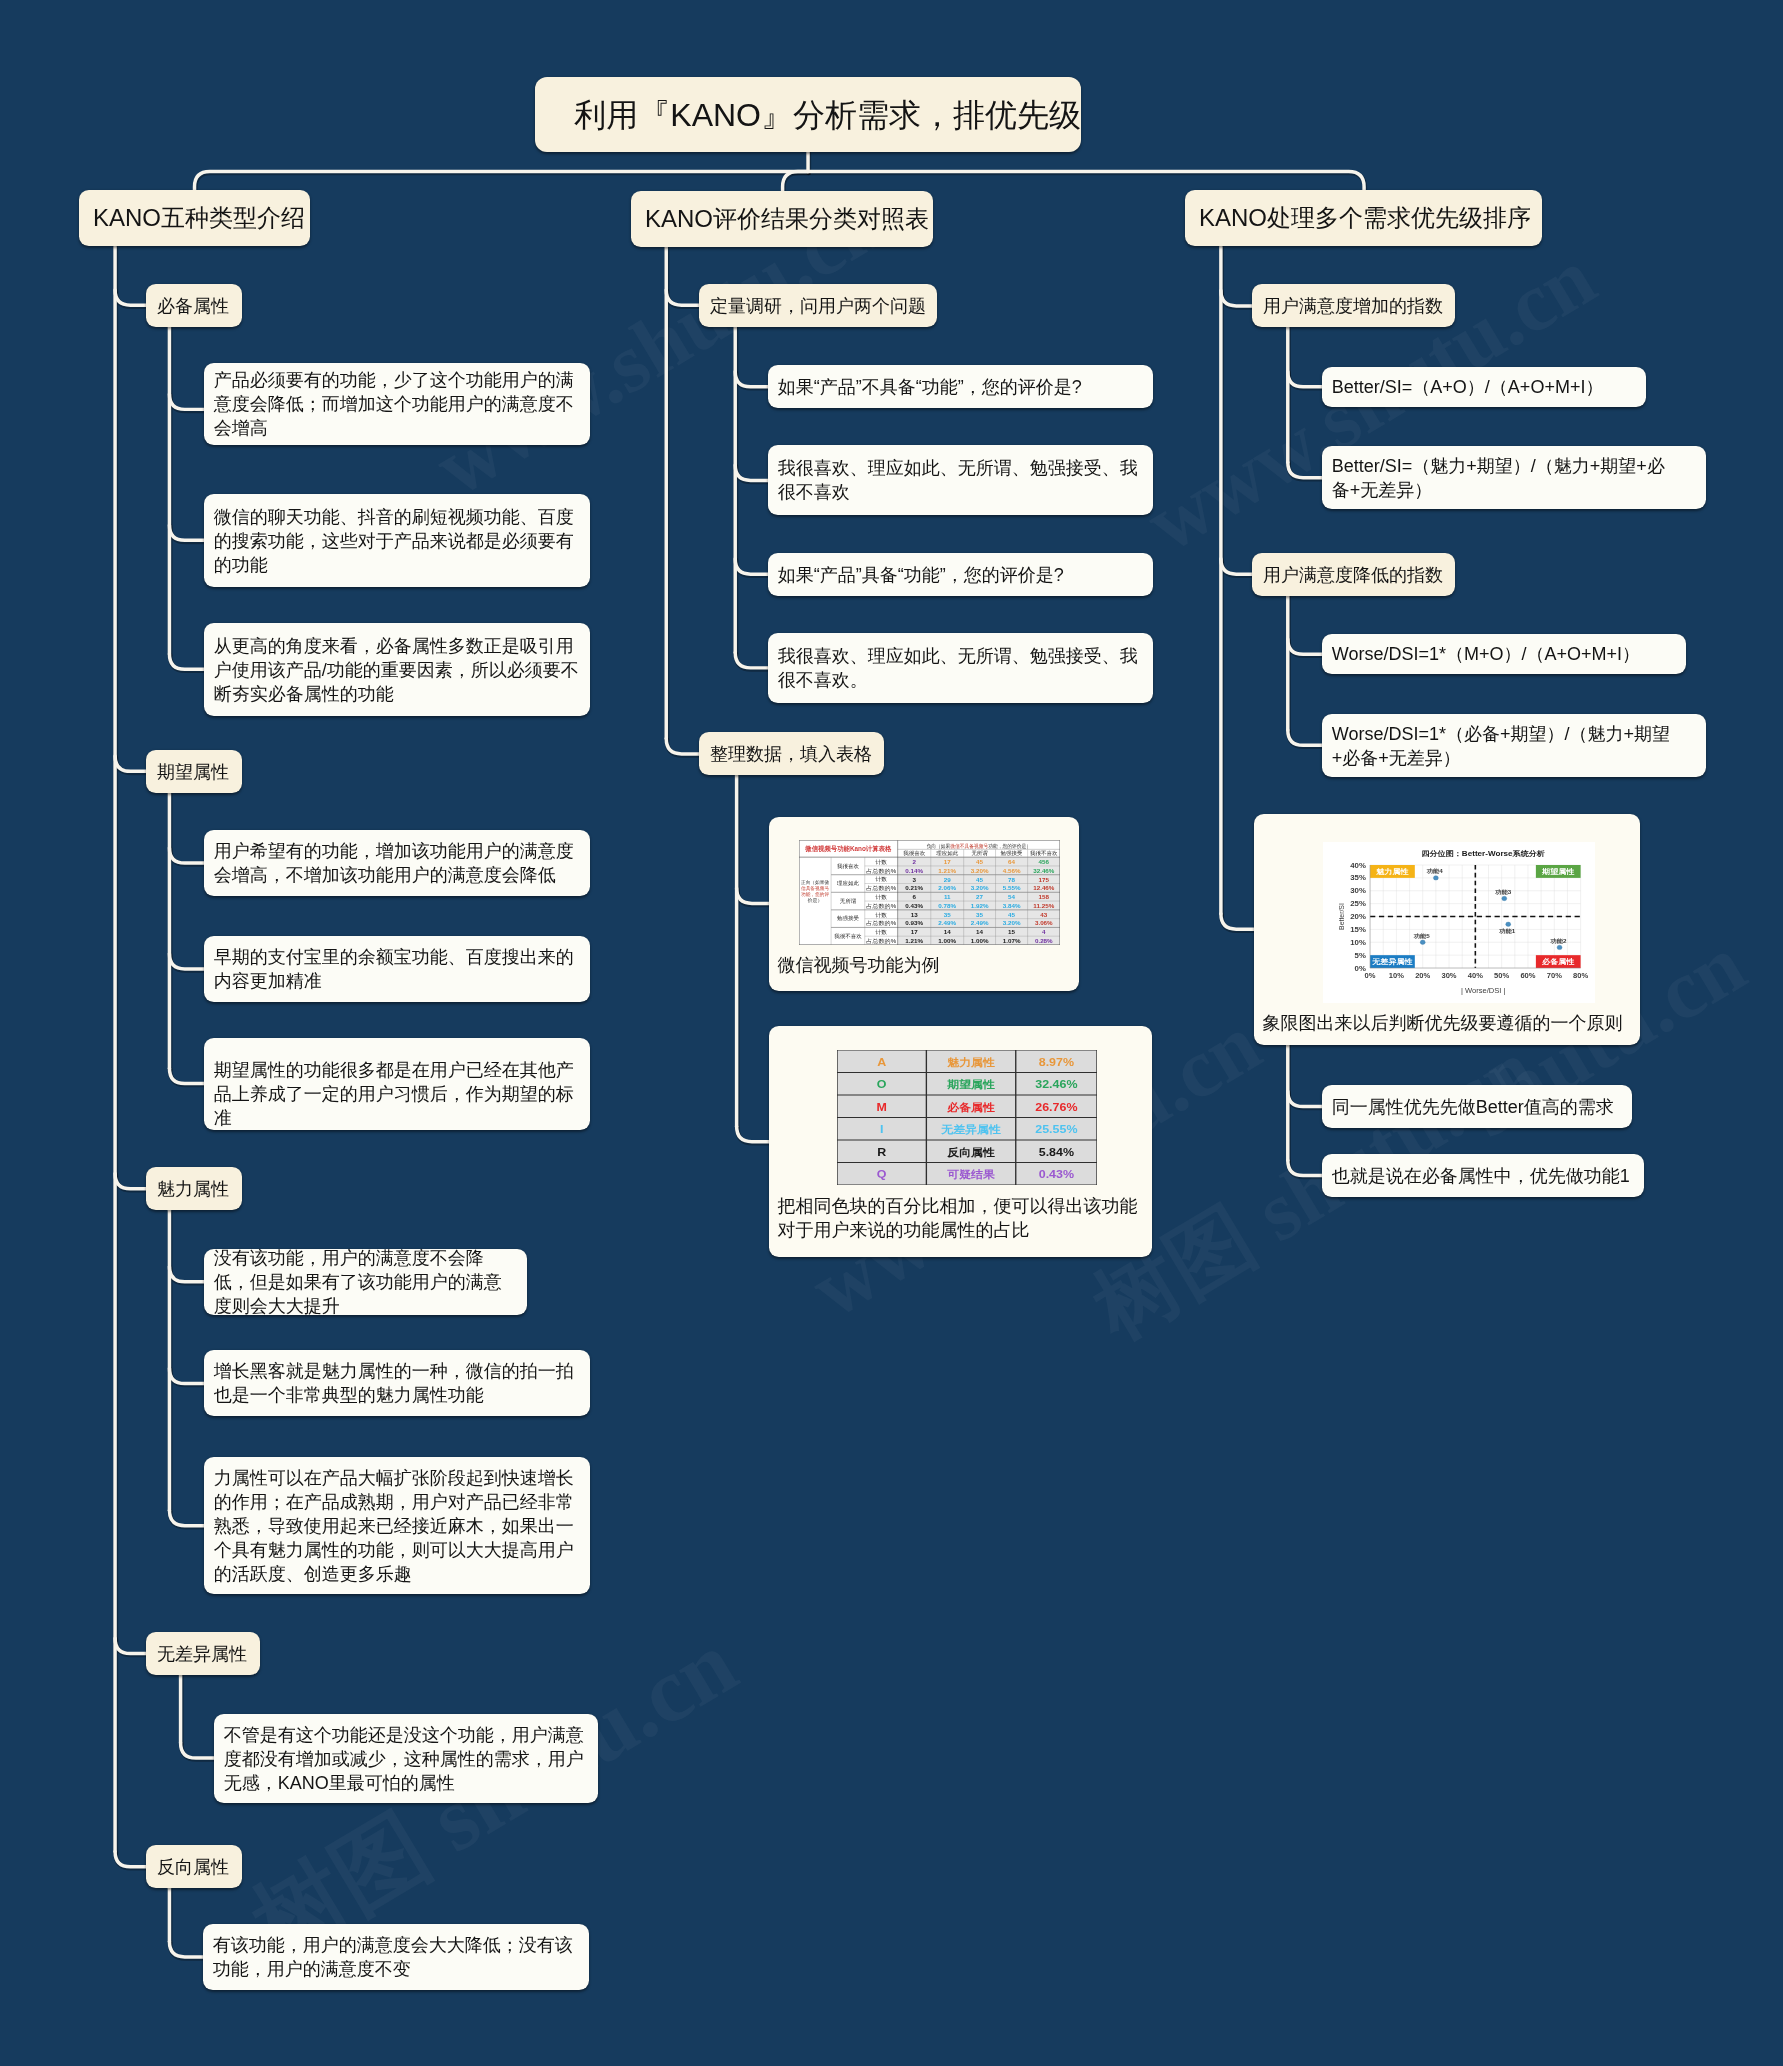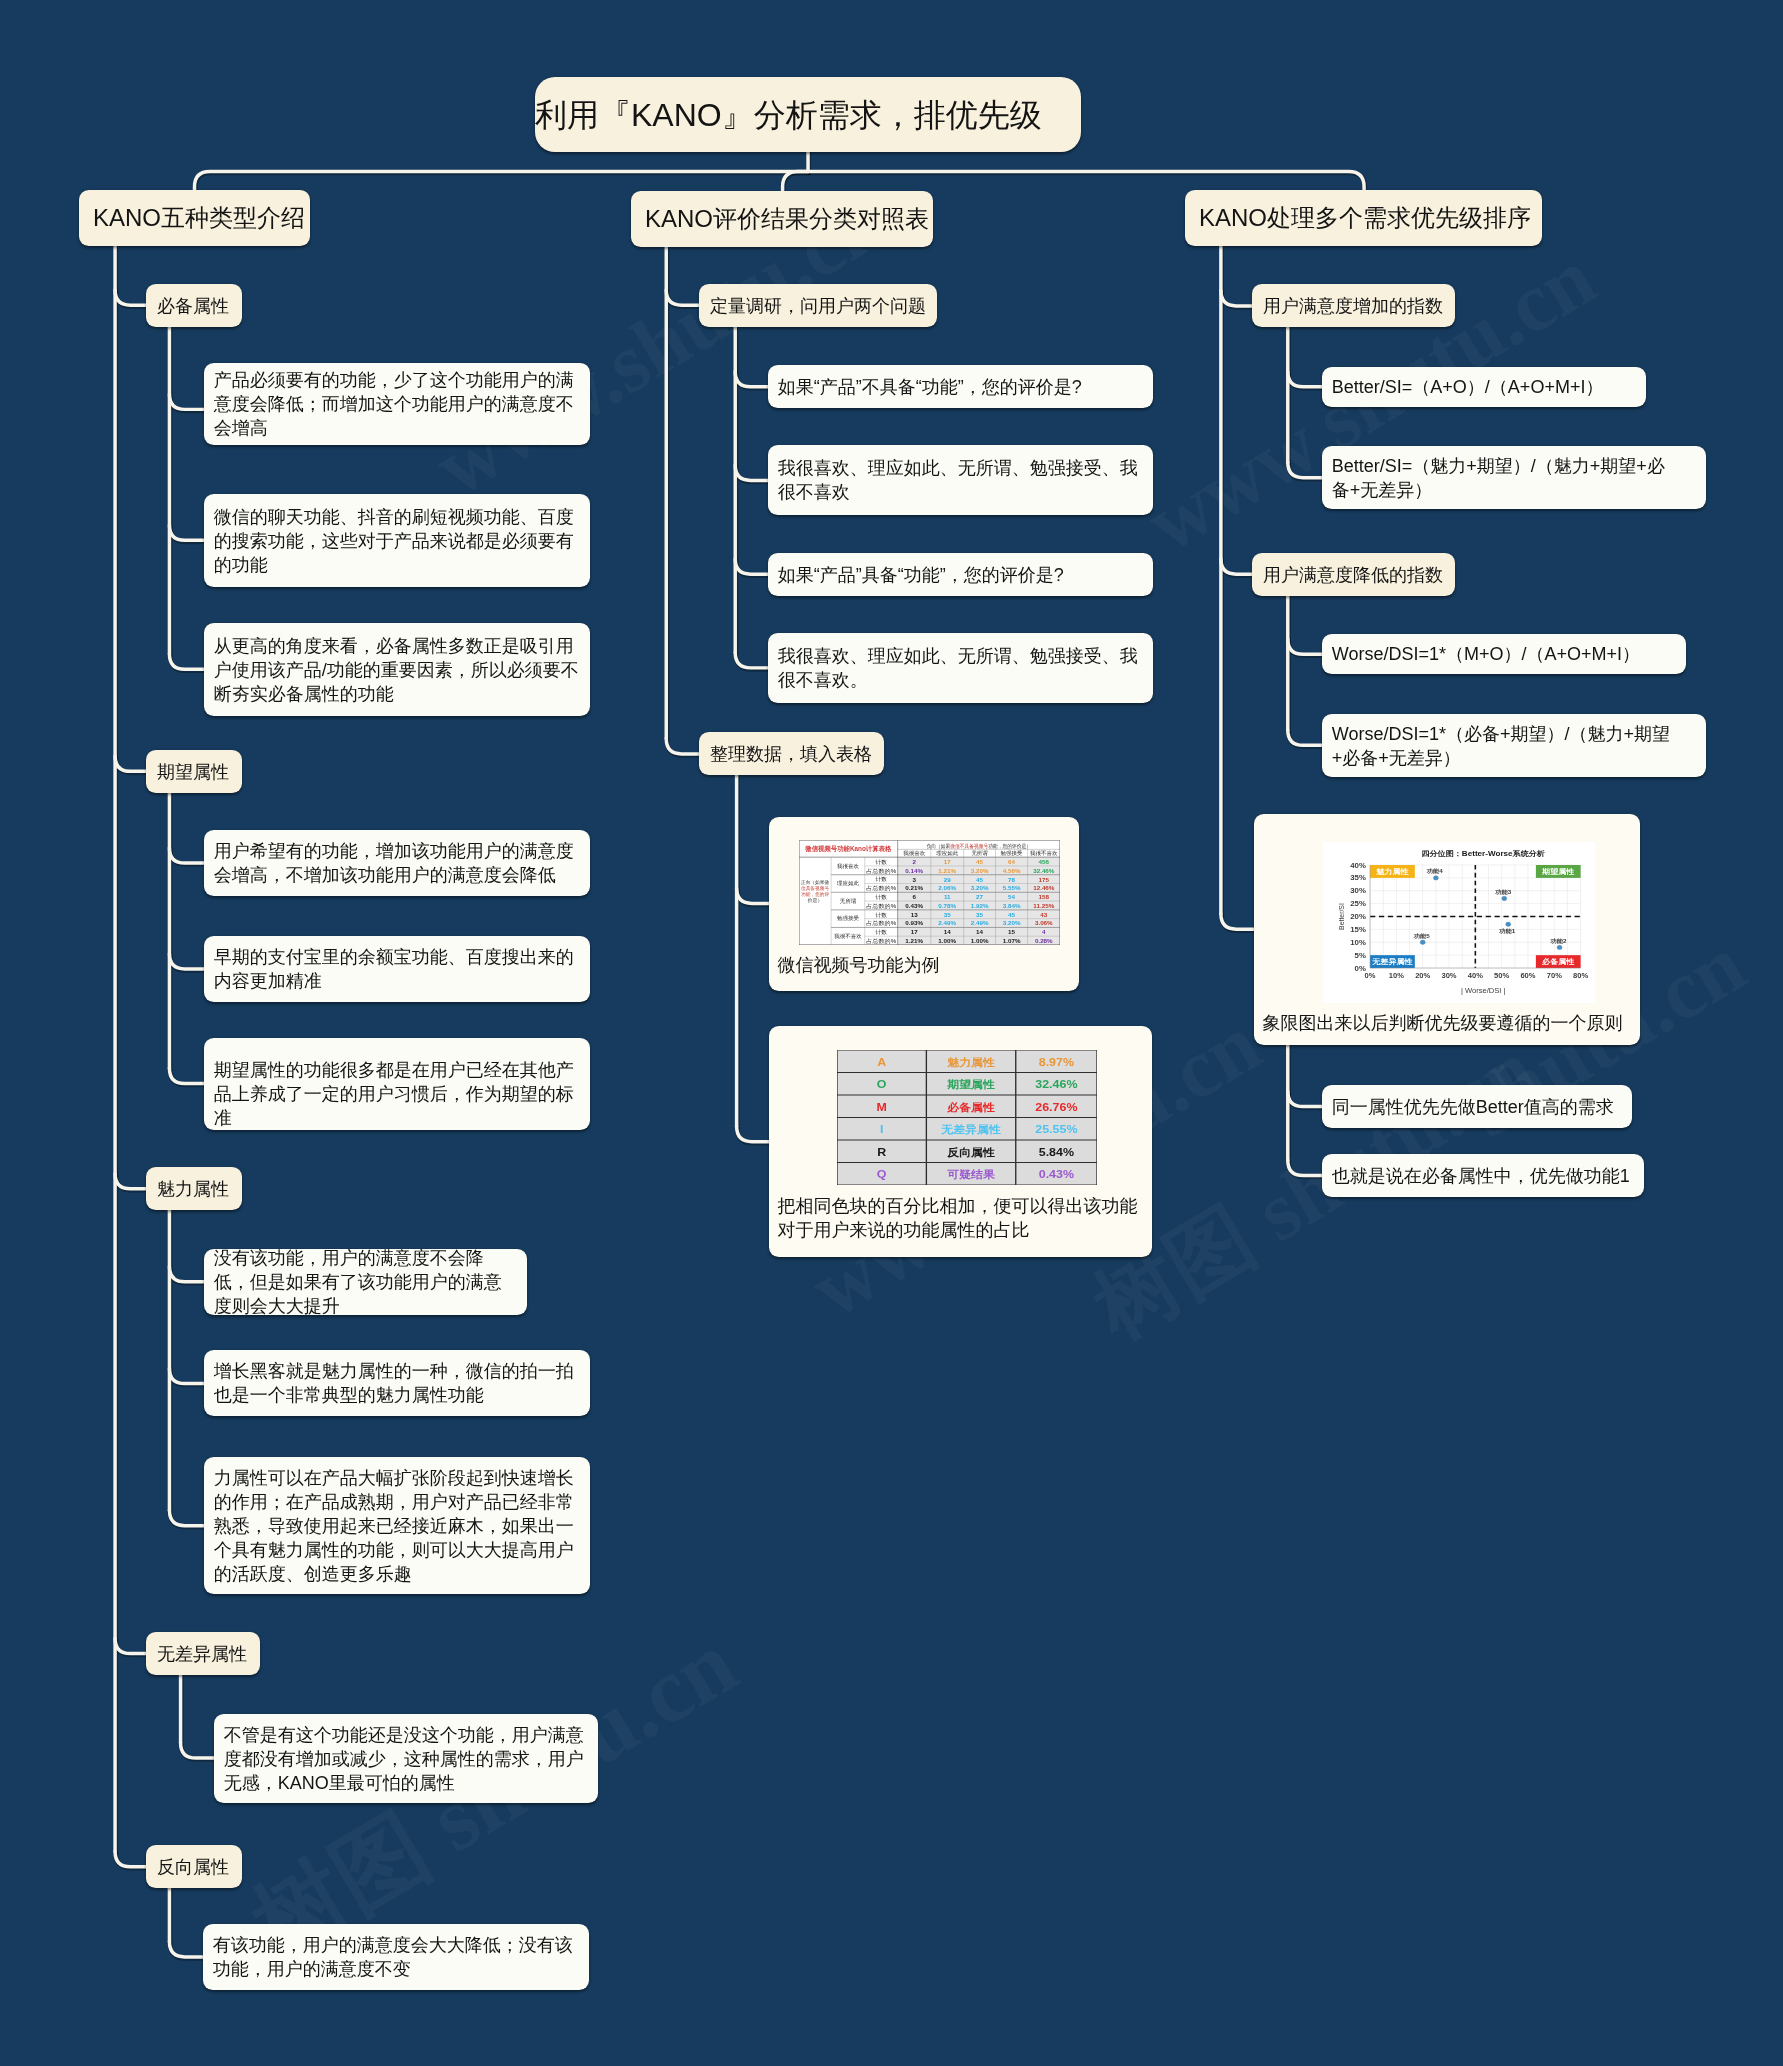--- a/index.html
+++ b/index.html
@@ -3,21 +3,21 @@
 <meta charset="utf-8">
 <title>利用『KANO』分析需求，排优先级</title>
 <style>
   *{box-sizing:border-box;margin:0;padding:0}
   html,body{width:1784px;height:2066px}
   body{background:#163b5e;font-family:"Liberation Sans",sans-serif;overflow:hidden;position:relative}
   #stage{position:absolute;left:0;top:0;width:1784px;height:2066px}
   svg#links{position:absolute;left:0;top:0;width:1784px;height:2066px;z-index:2;pointer-events:none}
   .node{position:absolute;z-index:3;border-radius:9.8px;display:flex;align-items:center;color:#141414;
         box-shadow:0 1.4px 2.8px rgba(0,0,0,.45)}
-  .node.root{background:#f8f1de;border-radius:20px;justify-content:flex-start}
+  .node.root{background:#f8f1de;border-radius:12px;justify-content:flex-end}
   .node.root .t{font-size:32px;white-space:nowrap;line-height:1}
   .node.branch{background:#f8f1de;padding:0 14px}
   .node.branch .t{font-size:24px;white-space:nowrap;line-height:1}
   .node.sub{background:#f8f1de;padding:0 11px}
   .node.sub .t{font-size:18px;white-space:nowrap;line-height:1}
   .node.leaf{background:#fcfcf6;padding:0 9.8px}
   .node.leaf .t{font-size:18px;line-height:24px}
   .node.image{background:#fdfbf2;flex-direction:column;align-items:stretch;padding:0 8.4px;justify-content:flex-start}
   .node.image .cap{font-size:18px;line-height:24px;margin-top:8.4px}
   .node.image .pic{width:100%;display:block}

